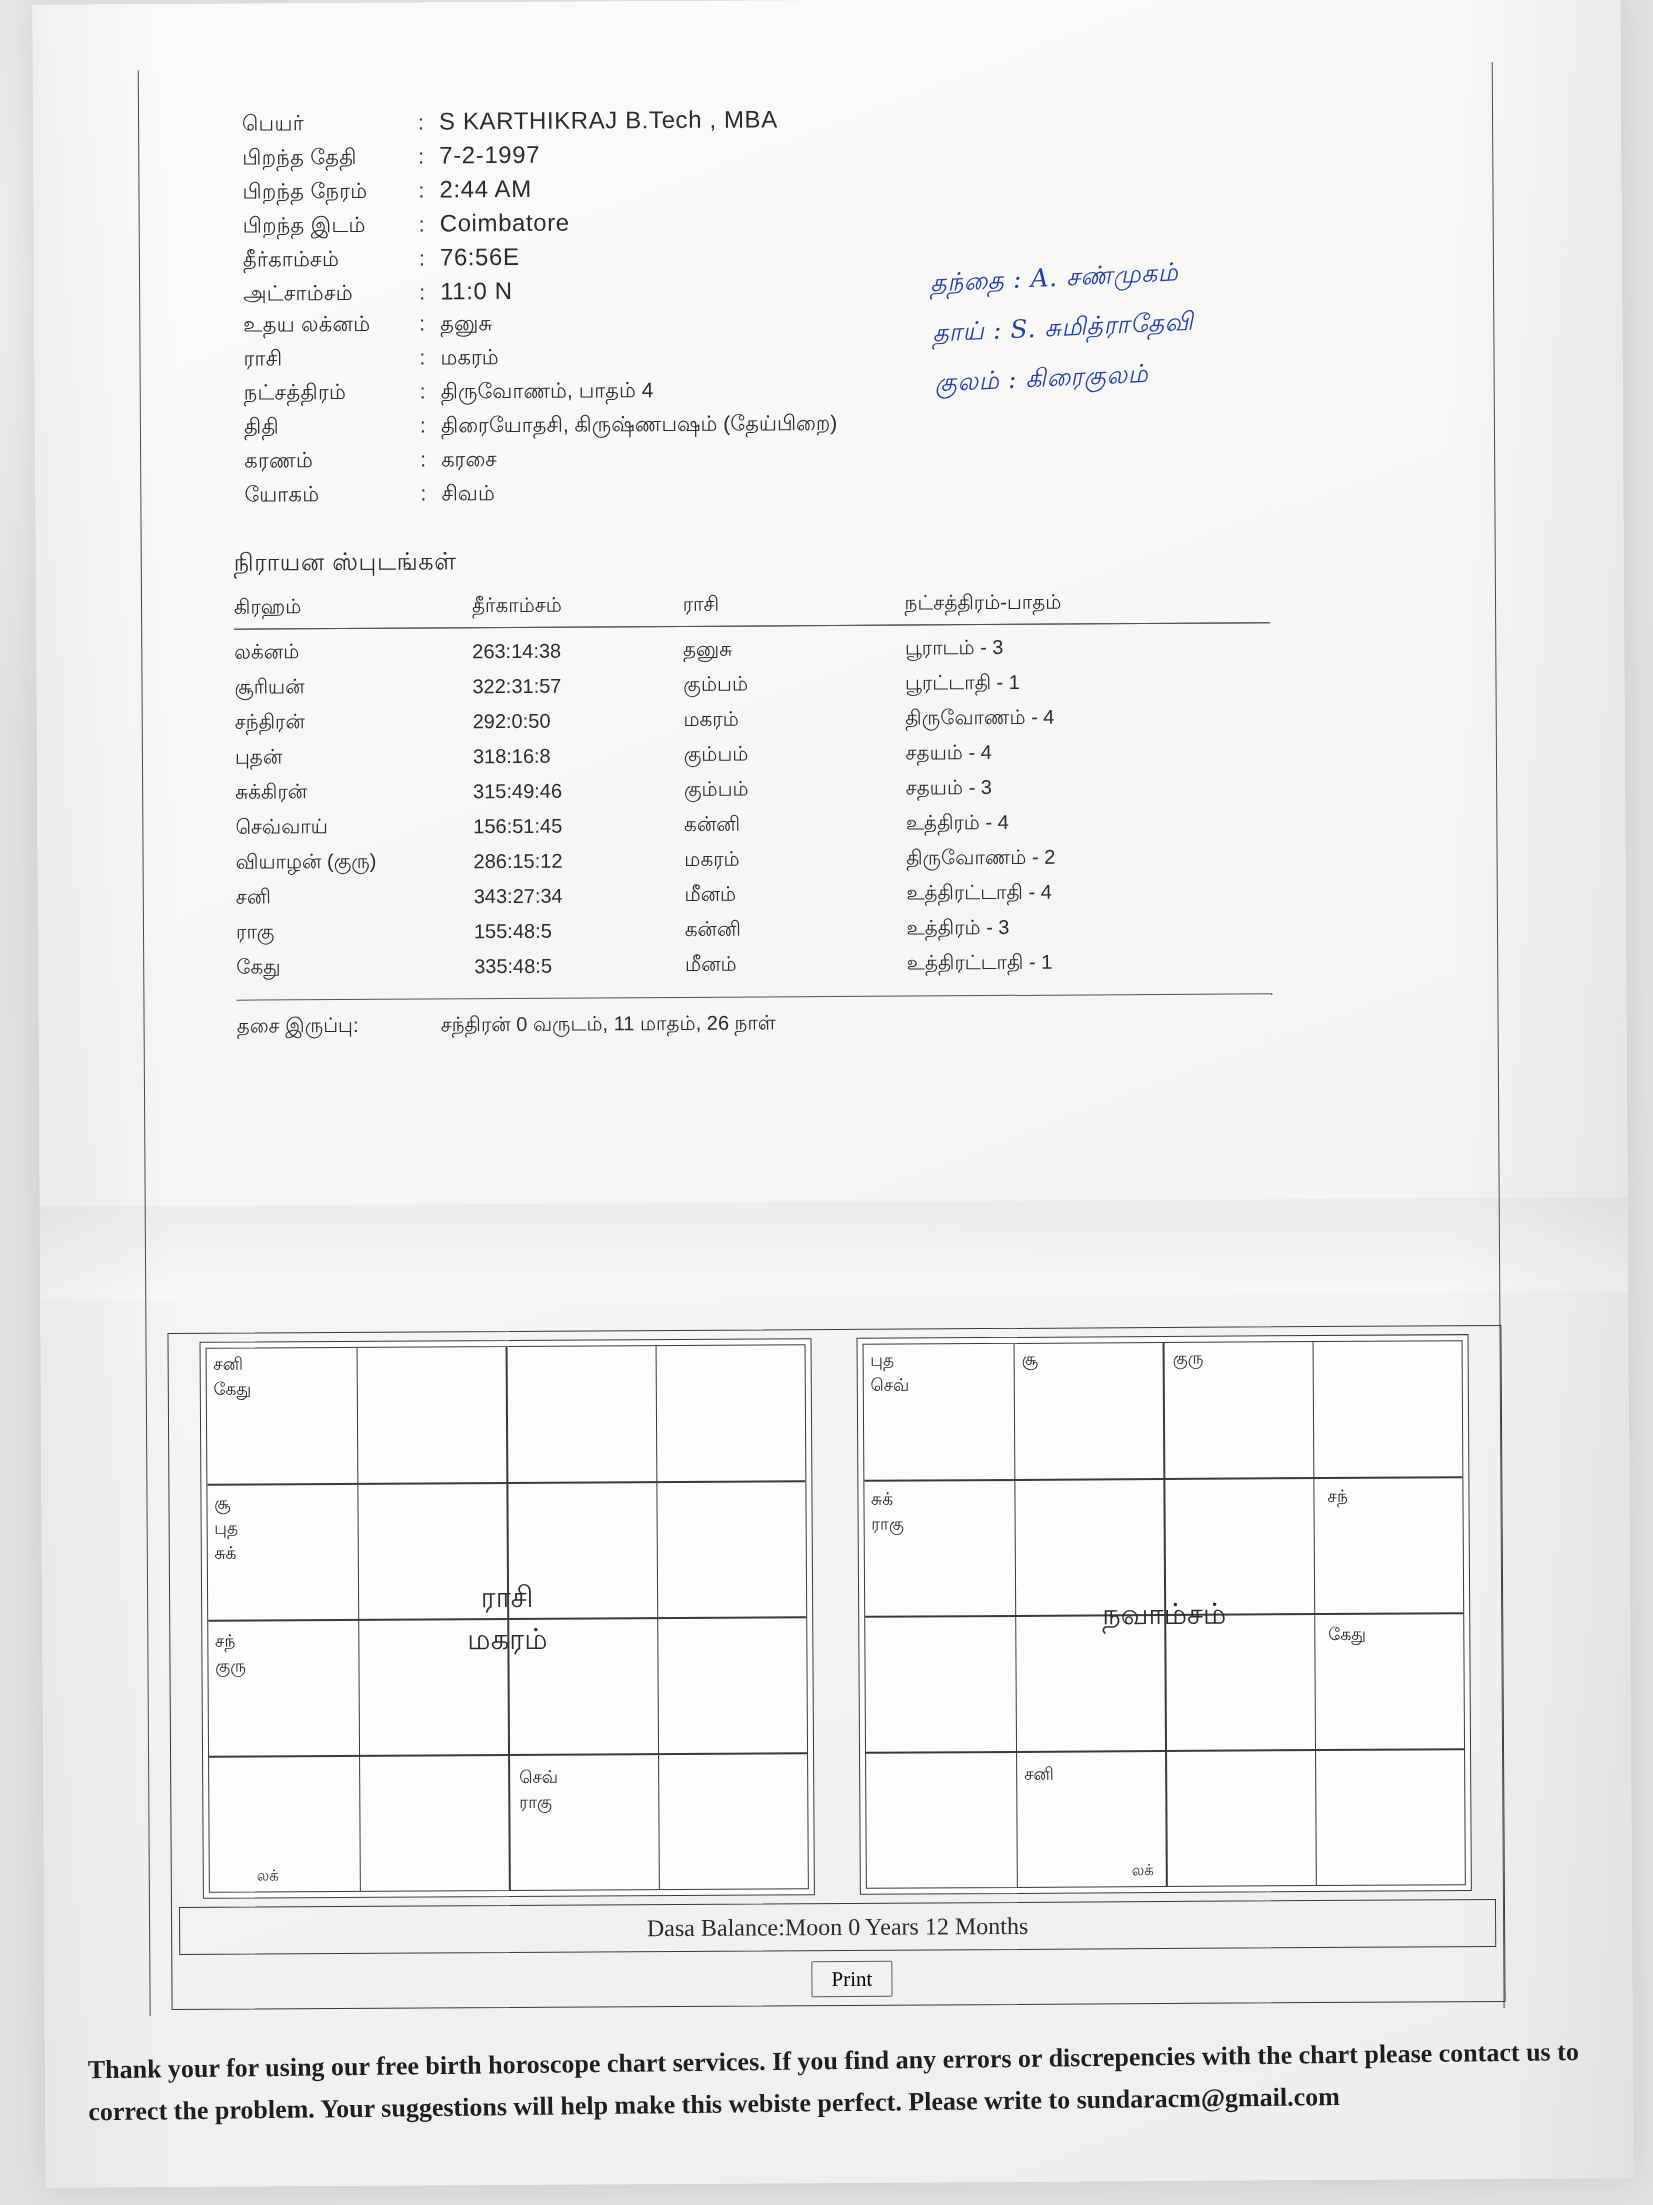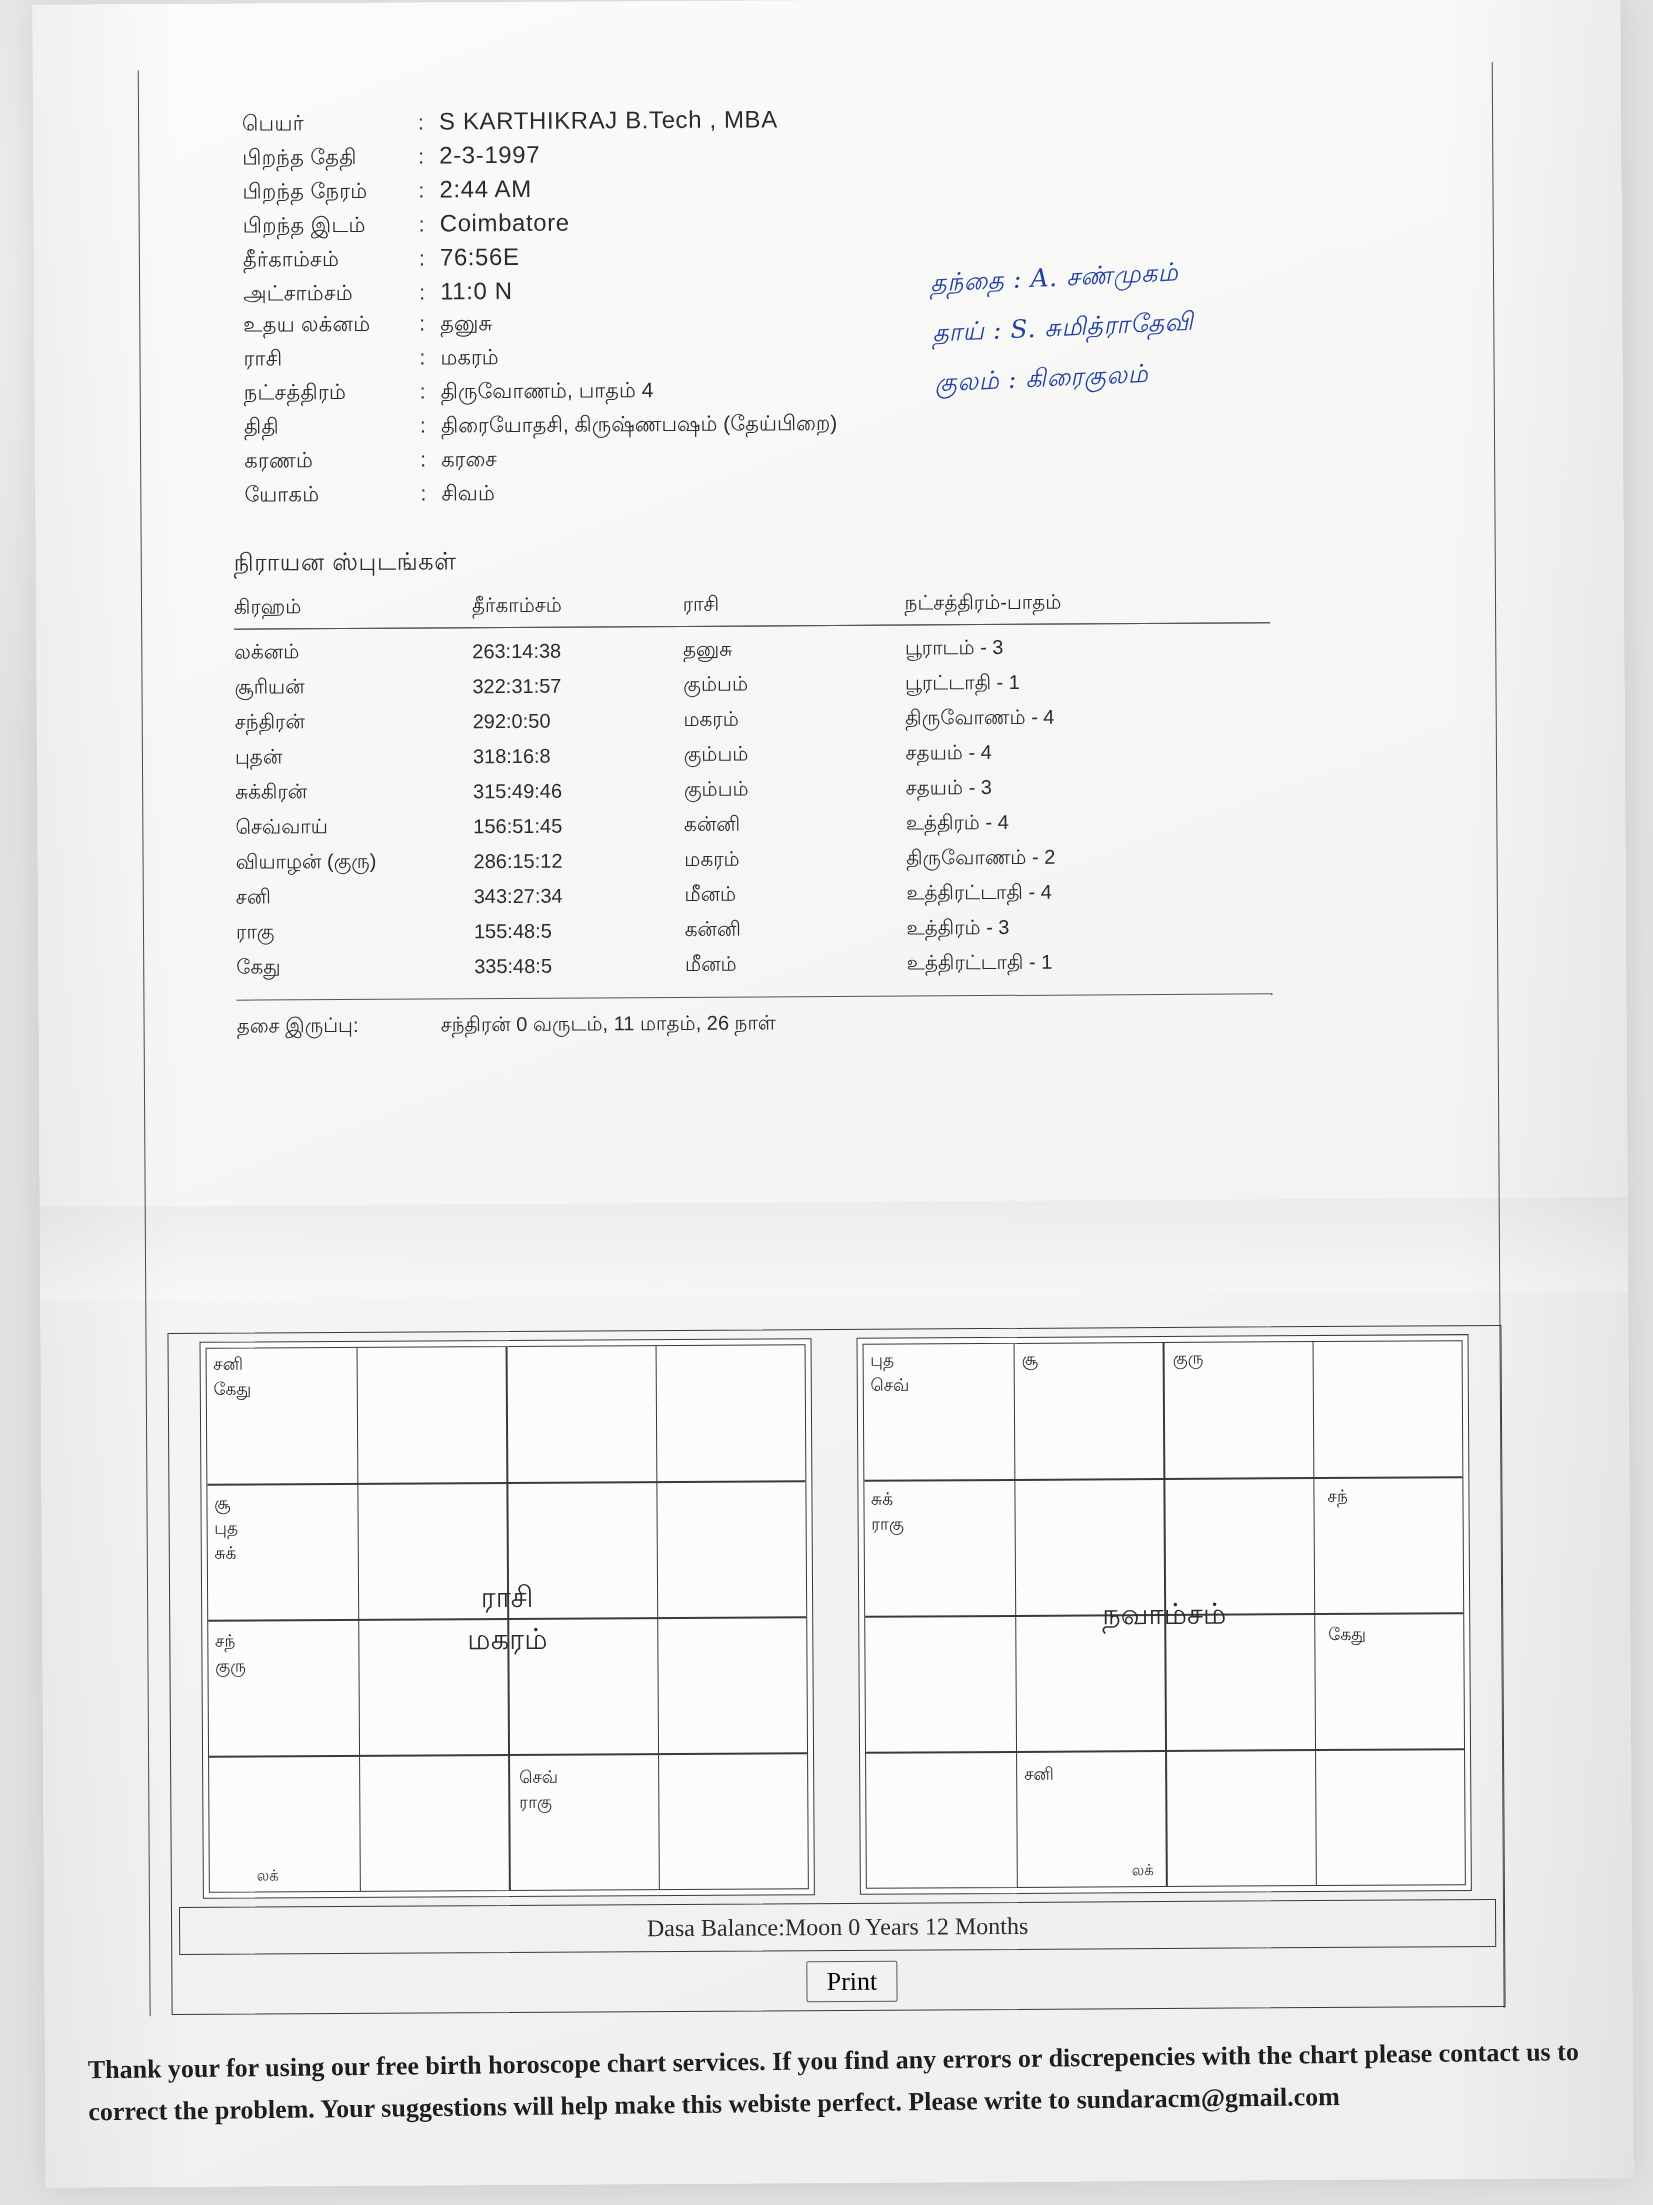--- a/index.html
+++ b/index.html
@@ -213,21 +213,21 @@
     font-family: "Liberation Serif", serif;
     font-size: 24px;
   }
   #print-row {
     margin-top: 10px;
     display: flex;
     justify-content: center;
   }
   #print-button {
     font-family: "Liberation Serif", serif;
-    font-size: 26px;
+    font-size: 21px;
     padding: 4.4px 19px;
     border: 1.1px solid #5a5a5a;
     background: #f2f1ef;
     border-radius: 1.7px;
     margin-left: 28px;
   }
 
   
   #footer-note {
     position: absolute;
@@ -258,21 +258,21 @@
 
     <div class="kv">
       <div class="kv-row">
         <div class="kv-label">பெயர்</div>
         <div class="kv-colon">:</div>
         <div class="kv-value big">S KARTHIKRAJ B.Tech , MBA</div>
       </div>
       <div class="kv-row">
         <div class="kv-label">பிறந்த தேதி</div>
         <div class="kv-colon">:</div>
-        <div class="kv-value big">2-3-1997</div>
+        <div class="kv-value big">7-2-1997</div>
       </div>
       <div class="kv-row">
         <div class="kv-label">பிறந்த நேரம்</div>
         <div class="kv-colon">:</div>
         <div class="kv-value big">2:44 AM</div>
       </div>
       <div class="kv-row">
         <div class="kv-label">பிறந்த இடம்</div>
         <div class="kv-colon">:</div>
         <div class="kv-value big">Coimbatore</div>

